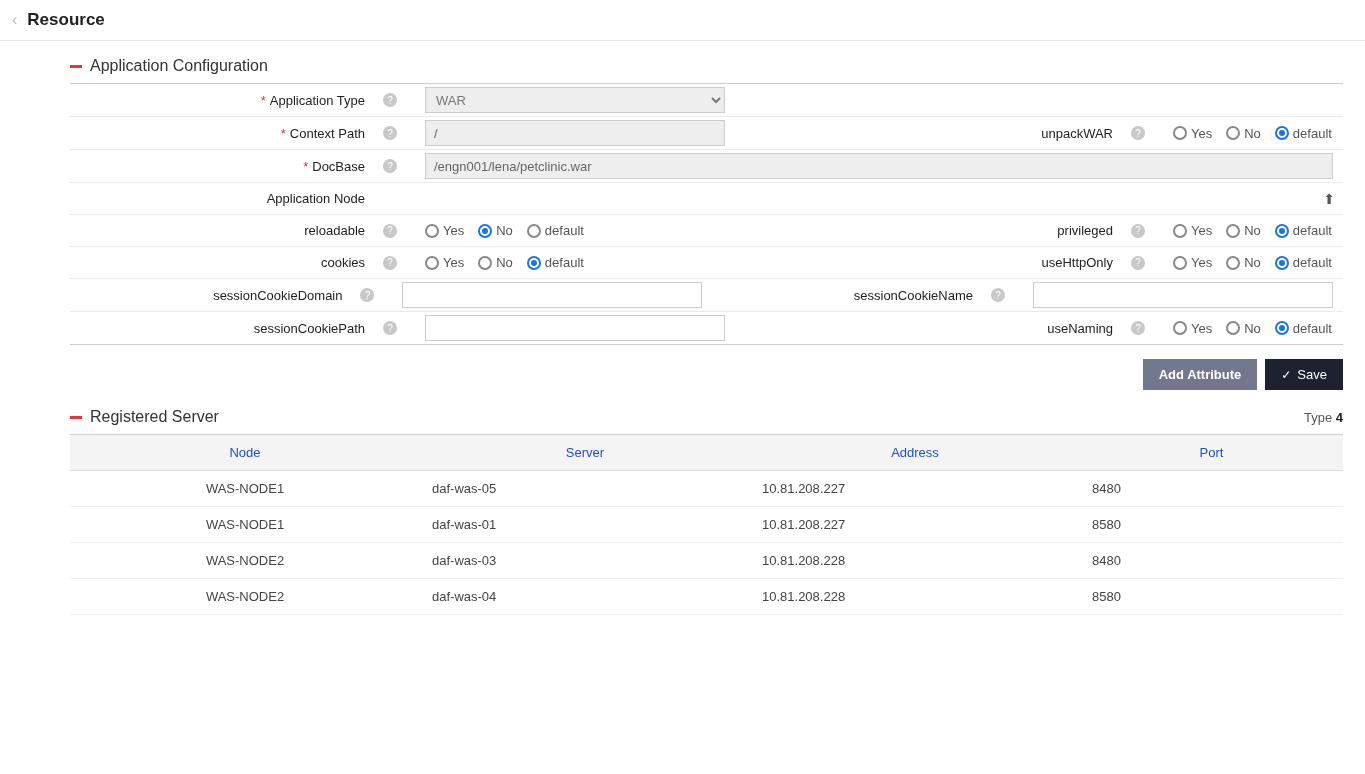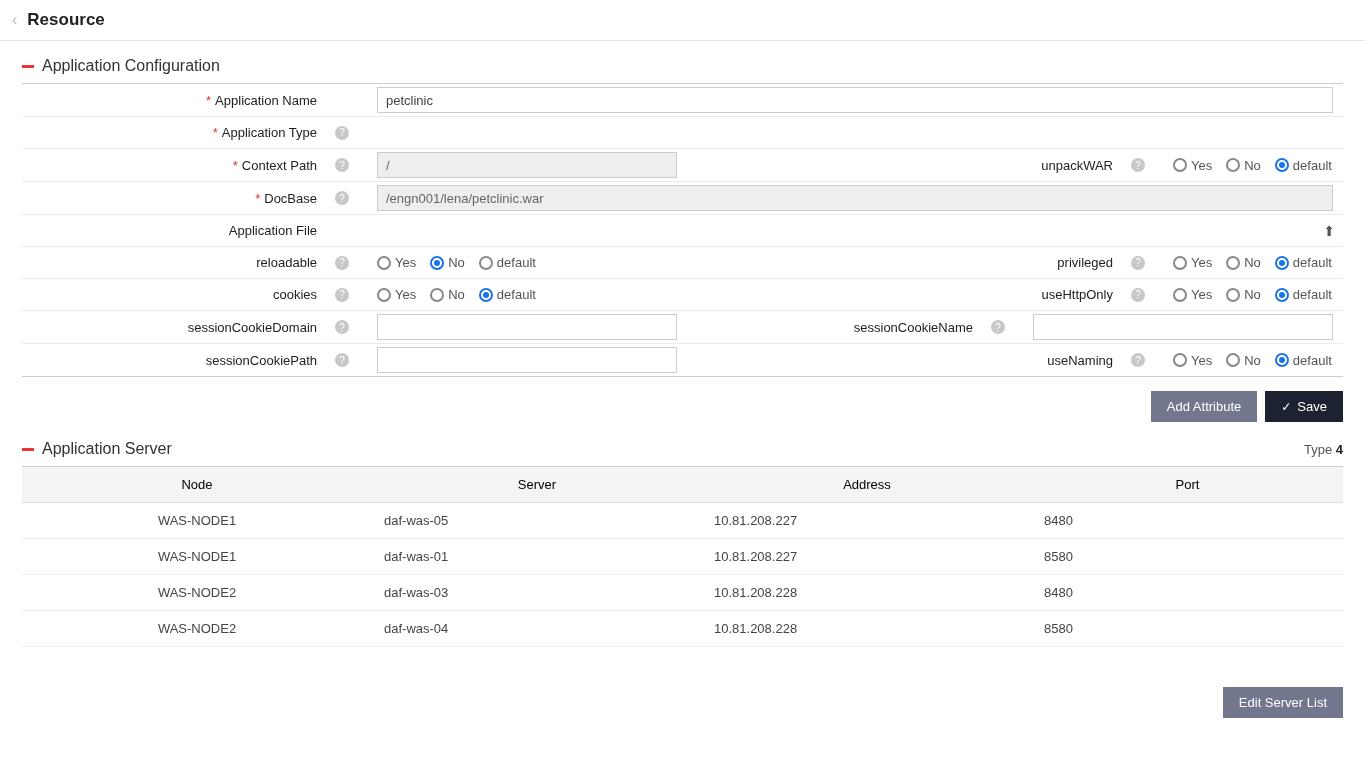--- a/index.html
+++ b/index.html
@@ -1,20 +1,20 @@
 <!DOCTYPE html>
 <html><head>
 <meta charset="utf-8">
 <style>
   * { box-sizing: border-box; margin: 0; padding: 0; }
   body { font-family: -apple-system, "Segoe UI", Arial, sans-serif; font-size: 13px; color: #333; background: #fff; }
   .topbar { display: flex; align-items: center; padding: 10px 12px; border-bottom: 1px solid #e5e5e5; }
   .back-arrow { color: #bbb; font-size: 16px; margin-right: 10px; cursor: pointer; }
   .page-title { font-size: 17px; font-weight: 600; color: #222; }
-  .section-wrap { padding: 16px 22px 18px 22px; }
+  .section-wrap { padding: 16px 22px 18px 22px; margin-left: 48px; }
   .section-header { display: flex; align-items: center; margin-bottom: 8px; }
   .minus { width: 12px; height: 3px; background: #e33; margin-right: 8px; }
   .section-title { font-size: 16px; color: #333; }
   .total { margin-left: auto; font-size: 13px; color: #555; }
   .total b { font-weight: 700; color: #222; }
 
   .form-table { display: flex; flex-direction: column; border-top: 1px solid #ccc; border-bottom: 1px solid #ccc; }
   .form-row { display: flex; align-items: stretch; border-bottom: 1px solid #eaeaea; min-height: 32px; }
   .form-row:last-child { border-bottom: none; }
   .lbl { width: 345px; display: flex; align-items: center; justify-content: flex-end; padding: 4px 50px 4px 10px; color: #222; position: relative; }
@@ -32,26 +32,26 @@
 
   .lbl.right { width: 332px; }
   .val.radio { width: 180px; flex: 0 0 auto; gap: 14px; }
   .radio-opt { display: inline-flex; align-items: center; gap: 4px; cursor: pointer; color: #555; }
   .radio-circle { width: 14px; height: 14px; border: 2px solid #888; border-radius: 50%; display: inline-flex; align-items: center; justify-content: center; }
   .radio-opt.selected .radio-circle { border-color: #1a73e8; }
   .radio-opt.selected .radio-dot { width: 6px; height: 6px; background: #1a73e8; border-radius: 50%; }
 
   .btn-row { display: flex; justify-content: flex-end; gap: 8px; margin-top: 14px; }
   .btn { padding: 8px 16px; font-size: 13px; border: none; cursor: pointer; display: inline-flex; align-items: center; gap: 6px; }
-  .btn.secondary { background: #73778e; color: #fff; }
+  .btn.secondary { background: #73778e; color: #fff; font-weight: bold; }
   .btn.primary { background: #1c2230; color: #fff; }
   .check { font-size: 12px; }
 
   table.grid { width: 100%; border-collapse: collapse; border-top: 1px solid #ccc; }
-  table.grid th { background: #f4f4f4; padding: 10px 12px; font-weight: 400; color: #000000; border-bottom: 1px solid #ddd; border-top: 1px solid #ccc; font-size: 13px; }
+  table.grid th { background: #f4f4f4; padding: 10px 12px; font-weight: 400; color: #1d4ed8; border-bottom: 1px solid #ddd; border-top: 1px solid #ccc; font-size: 13px; }
   table.grid td { padding: 10px 12px; border-bottom: 1px solid #eee; color: #444; font-size: 13px; }
   table.grid td.center { text-align: center; }
   .col-node { width: 350px; text-align: center; }
   .col-server { width: 330px; }
   .col-addr { width: 330px; }
   .col-port { width: auto; }
 </style>
 </head>
 <body>
 
@@ -61,34 +61,29 @@
 </div>
 
 <div class="section-wrap">
   <div class="section-header">
     <span class="minus"></span>
     <span class="section-title">Application Configuration</span>
   </div>
 
   <div class="form-table">
 
-    <div class="form-row">
-      <div class="lbl req">
-          <span>Application Name</span>
-        </div>
-      <div class="val full">
-          <input class="input full" value="petclinic" style="">
-        </div>
-    </div>
 
     <div class="form-row">
       <div class="lbl req">
           <span>Application Type</span>
           <span class="help">?</span>
         </div>
+      <div class="val full">
+          <select class="select"><option>WAR</option></select>
+        </div>
     </div>
 
     <div class="form-row">
       <div class="lbl req">
           <span>Context Path</span>
           <span class="help">?</span>
         </div>
       <div class="val">
           <input class="input ro w300" readonly="" value="/" style="">
         </div>
@@ -123,21 +118,21 @@
           <span>DocBase</span>
           <span class="help">?</span>
         </div>
       <div class="val full">
           <input class="input ro full" readonly="" value="/engn001/lena/petclinic.war" style="">
         </div>
     </div>
 
     <div class="form-row">
       <div class="lbl">
-          <span>Application File</span>
+          <span>Application Node</span>
         </div>
       <div class="val full file-box">
         <span class="upload-icon">⬆</span>
       </div>
     </div>
 
     <div class="form-row">
       <div class="lbl">
           <span>reloadable</span>
           <span class="help">?</span>
@@ -299,21 +294,21 @@
     <button class="btn primary">
         <span class="check">✓</span>
         <span>Save</span>
       </button>
   </div>
 </div>
 
 <div class="section-wrap" style="padding-top:0">
   <div class="section-header">
     <span class="minus"></span>
-    <span class="section-title">Application Server</span>
+    <span class="section-title">Registered Server</span>
     <span class="total"><span>Type</span> <b>4</b></span>
   </div>
 
   <table class="grid">
     <thead>
       <tr>
         <th class="col-node">Node</th>
         <th class="col-server" style="text-align:center">Server</th>
         <th class="col-addr" style="text-align:center">Address</th>
         <th class="col-port" style="text-align:center">Port</th>
@@ -340,18 +335,13 @@
         </tr>
         <tr>
           <td class="center">WAS-NODE2</td>
           <td>daf-was-04</td>
           <td>10.81.208.228</td>
           <td>8580</td>
         </tr>
       </tbody>
   </table>
 
-  <div class="btn-row" style="margin-top:40px">
-    <button class="btn secondary">
-        <span>Edit Server List</span>
-      </button>
-  </div>
 </div>
 
 </body></html>

